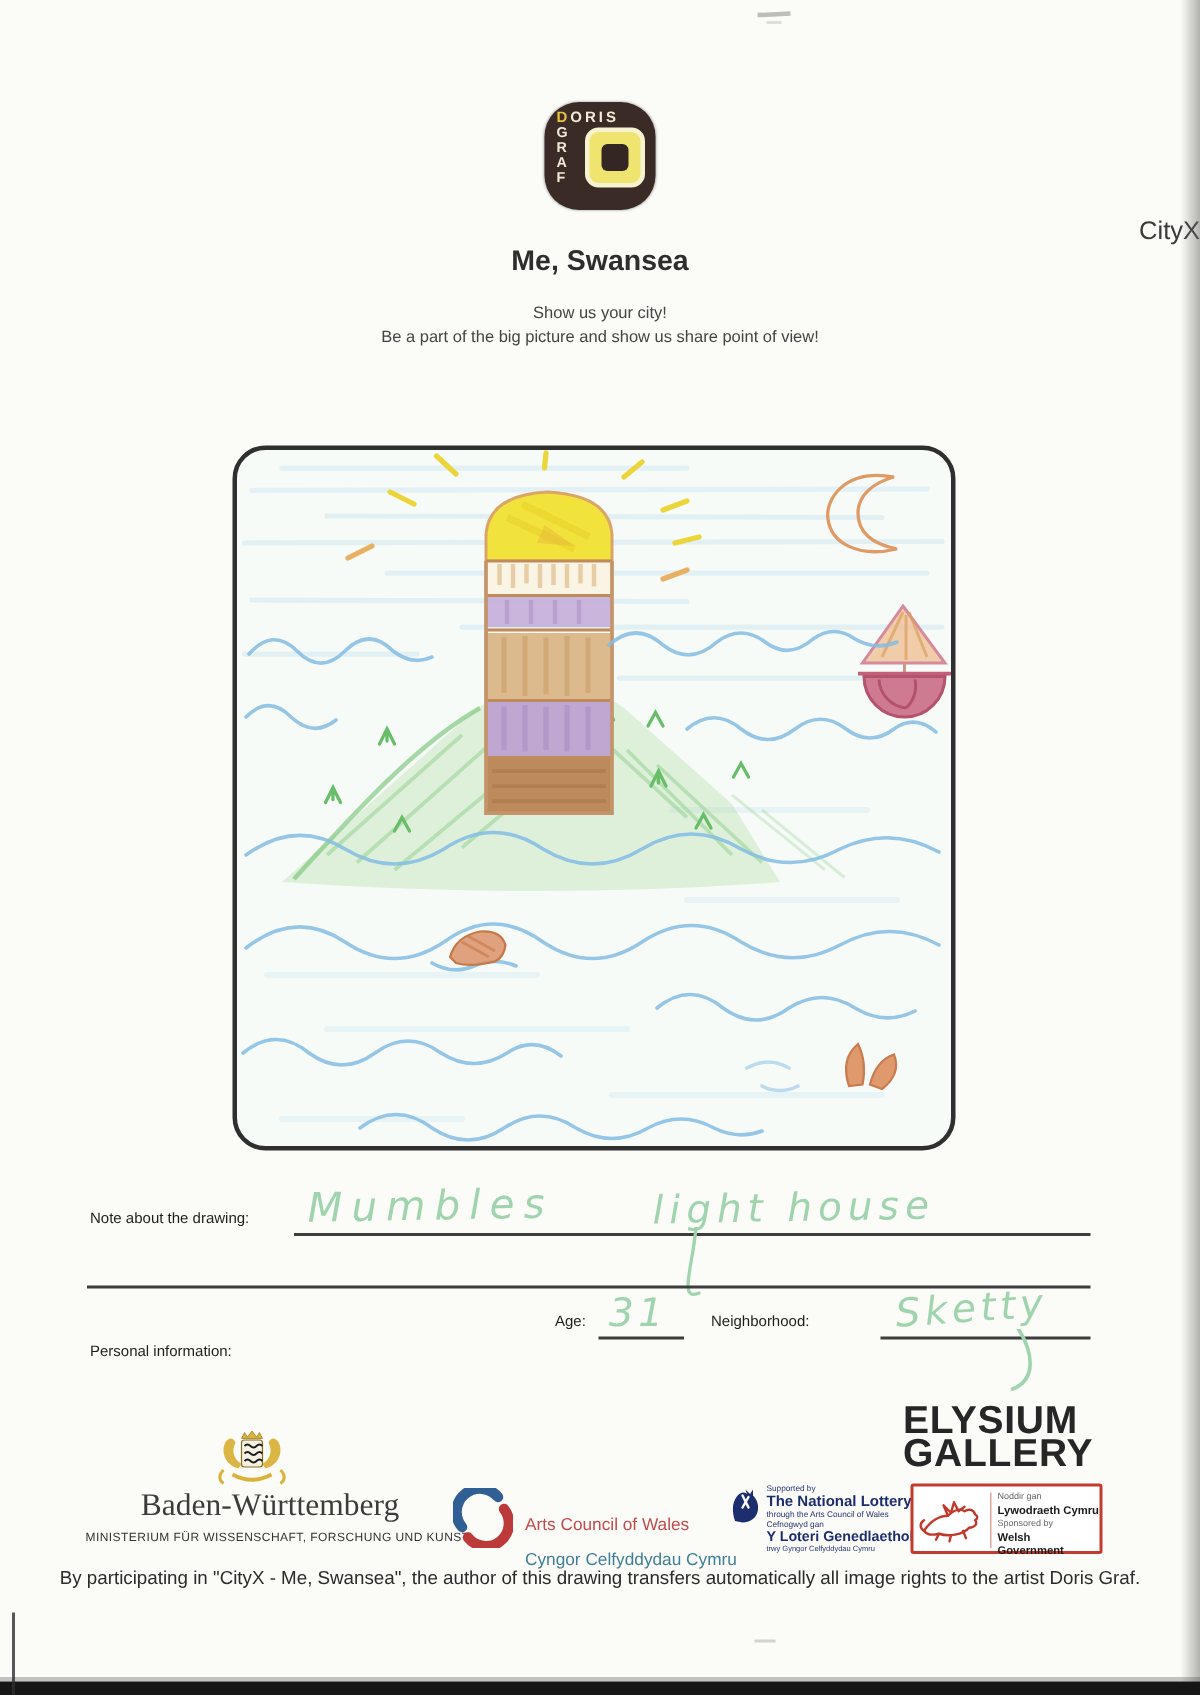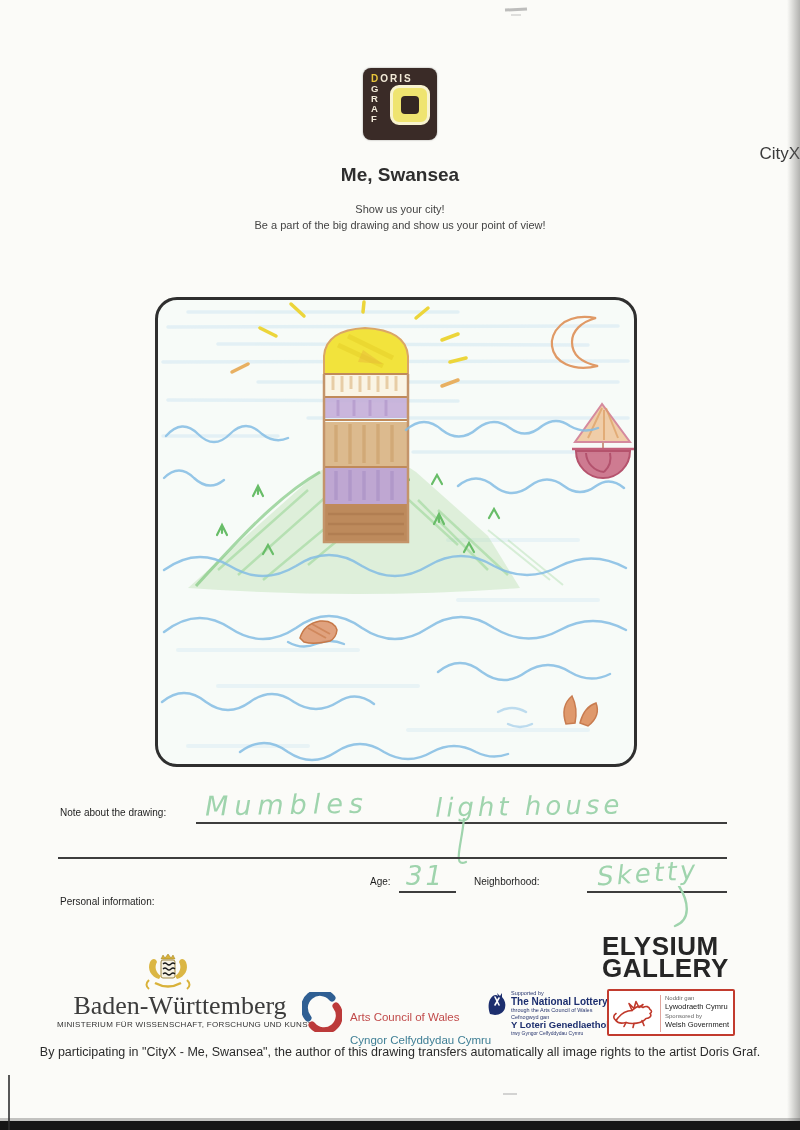--- a/index.html
+++ b/index.html
@@ -1,50 +1,50 @@
 <!DOCTYPE html>
 <html><head>
 <meta charset="utf-8">
 <style>
   html,body{margin:0;padding:0;}
   body{width:800px;height:1130px;background:#e9e9e7;font-family:"Liberation Sans",sans-serif;}
   .page{position:relative;width:800px;height:1130px;background:#fbfbf8;overflow:hidden;}
   .abs{position:absolute;}
 
   
-  .dg-logo{left:363px;top:68px;width:74px;height:72px;background:#3a2b27;border-radius:8px;box-shadow:0 0 2px rgba(0,0,0,.4);}
+  .dg-logo{left:363px;top:68px;width:74px;height:72px;background:#3a2b27;border-radius:23px;box-shadow:0 0 2px rgba(0,0,0,.4);}
   .dg-word{left:8px;top:5px;font-size:10px;font-weight:bold;letter-spacing:2px;color:#f2ead8;}
   .dg-word .gold{color:#e7c53b;}
   .dg-vert{left:8px;font-size:9.5px;font-weight:bold;color:#f2ead8;line-height:10px;}
   .dg-ring{left:27px;top:17px;width:40px;height:40px;background:#efe470;border:3px solid #f8f3cf;border-radius:9px;box-sizing:border-box;}
   .dg-core{position:absolute;left:8px;top:8px;width:18px;height:18px;background:#342723;border-radius:4px;}
 
   .title{left:0;top:144px;width:800px;text-align:right;font-size:17px;color:#3a3a3a;}
   .subtitle{left:0;top:164px;width:800px;text-align:center;font-size:19px;font-weight:bold;color:#2e2e2e;}
   .intro{left:0;top:202px;width:800px;text-align:center;font-size:11px;line-height:15.5px;color:#444;}
 
   
   .frame{left:155px;top:297px;width:476px;height:464px;border:3px solid #2f2f2f;border-radius:22px;background:#f7fbf8;overflow:hidden;}
 
   
   .label{font-size:10px;color:#1e1e1e;}
   .rule{border-top:2px solid #3d3d3d;height:0;}
   .hand{font-family:"DejaVu Sans",sans-serif;font-style:italic;color:#9fd4ad;}
 
   
-  .bw-name{font-family:"Liberation Serif",serif;font-size:26px;color:#3c3c3c;text-align:center;}
+  .bw-name{font-family:"Liberation Serif",serif;font-size:21px;color:#3c3c3c;text-align:center;}
   .bw-min{font-size:8px;letter-spacing:.3px;color:#333;text-align:center;}
   .acw-welsh{font-size:11.5px;color:#3f7f95;}
   .acw-eng{font-size:11.5px;color:#c14b4b;}
   .lot-small{font-size:5.5px;color:#27356e;}
   .lot-big{font-size:10px;font-weight:bold;color:#1c2e6e;}
   .ely{font-size:26px;font-weight:800;color:#262626;line-height:21px;letter-spacing:.5px;}
   .wg-box{left:607px;top:989px;width:128px;height:47px;border:2px solid #c23b2e;border-radius:2px;background:#fff;box-sizing:border-box;}
   .wg-small{font-size:6px;color:#666;}
-  .wg-bold{font-size:7.5px;font-weight:normal;color:#1a1a1a;}
+  .wg-bold{font-size:7.5px;font-weight:bold;color:#1a1a1a;}
 
   .footer-rights{left:0;top:1045px;width:800px;text-align:center;font-size:12.5px;color:#2b2b2b;}
 
   
   .scan-right{right:0;top:0;width:13px;height:1130px;background:linear-gradient(to right,rgba(120,120,118,0),rgba(105,105,103,.5));}
   .scan-bottom{left:0;bottom:0;width:800px;height:9px;background:#161616;}
   .scan-bottom2{left:0;bottom:9px;width:800px;height:3px;background:rgba(90,90,90,.35);}
   .scan-left-line{left:8px;bottom:0;width:2px;height:55px;background:#2e2e2e;opacity:.8;}
   .mark1{left:505px;top:8px;width:22px;height:3px;background:#8a8a8a;opacity:.55;transform:rotate(-3deg);}
   .mark2{left:511px;top:14px;width:10px;height:2px;background:#aaa;opacity:.35;}
@@ -67,21 +67,21 @@
     <div class="abs dg-vert" style="top:46px;">F</div>
     <div class="abs dg-ring">
       <div class="dg-core"></div>
     </div>
   </div>
 
   <div class="abs title">CityX</div>
   <div class="abs subtitle">Me, Swansea</div>
   <div class="abs intro">
     <div>Show us your city!</div>
-    <div>Be a part of the big drawing and show us your point of view!</div>
+    <div>Be a part of the big picture and show us share point of view!</div>
   </div>
 
   <div class="abs frame">
     <svg width="476" height="464" viewBox="0 0 476 464">
 
       <g stroke="#cfe6f2" stroke-width="3.5" opacity=".5" stroke-linecap="round">
         <line x1="30" y1="12" x2="300" y2="12"></line>
           <line x1="10" y1="27" x2="460" y2="26"></line>
         <line x1="60" y1="44" x2="430" y2="45"></line>
           <line x1="5" y1="62" x2="470" y2="61"></line>

